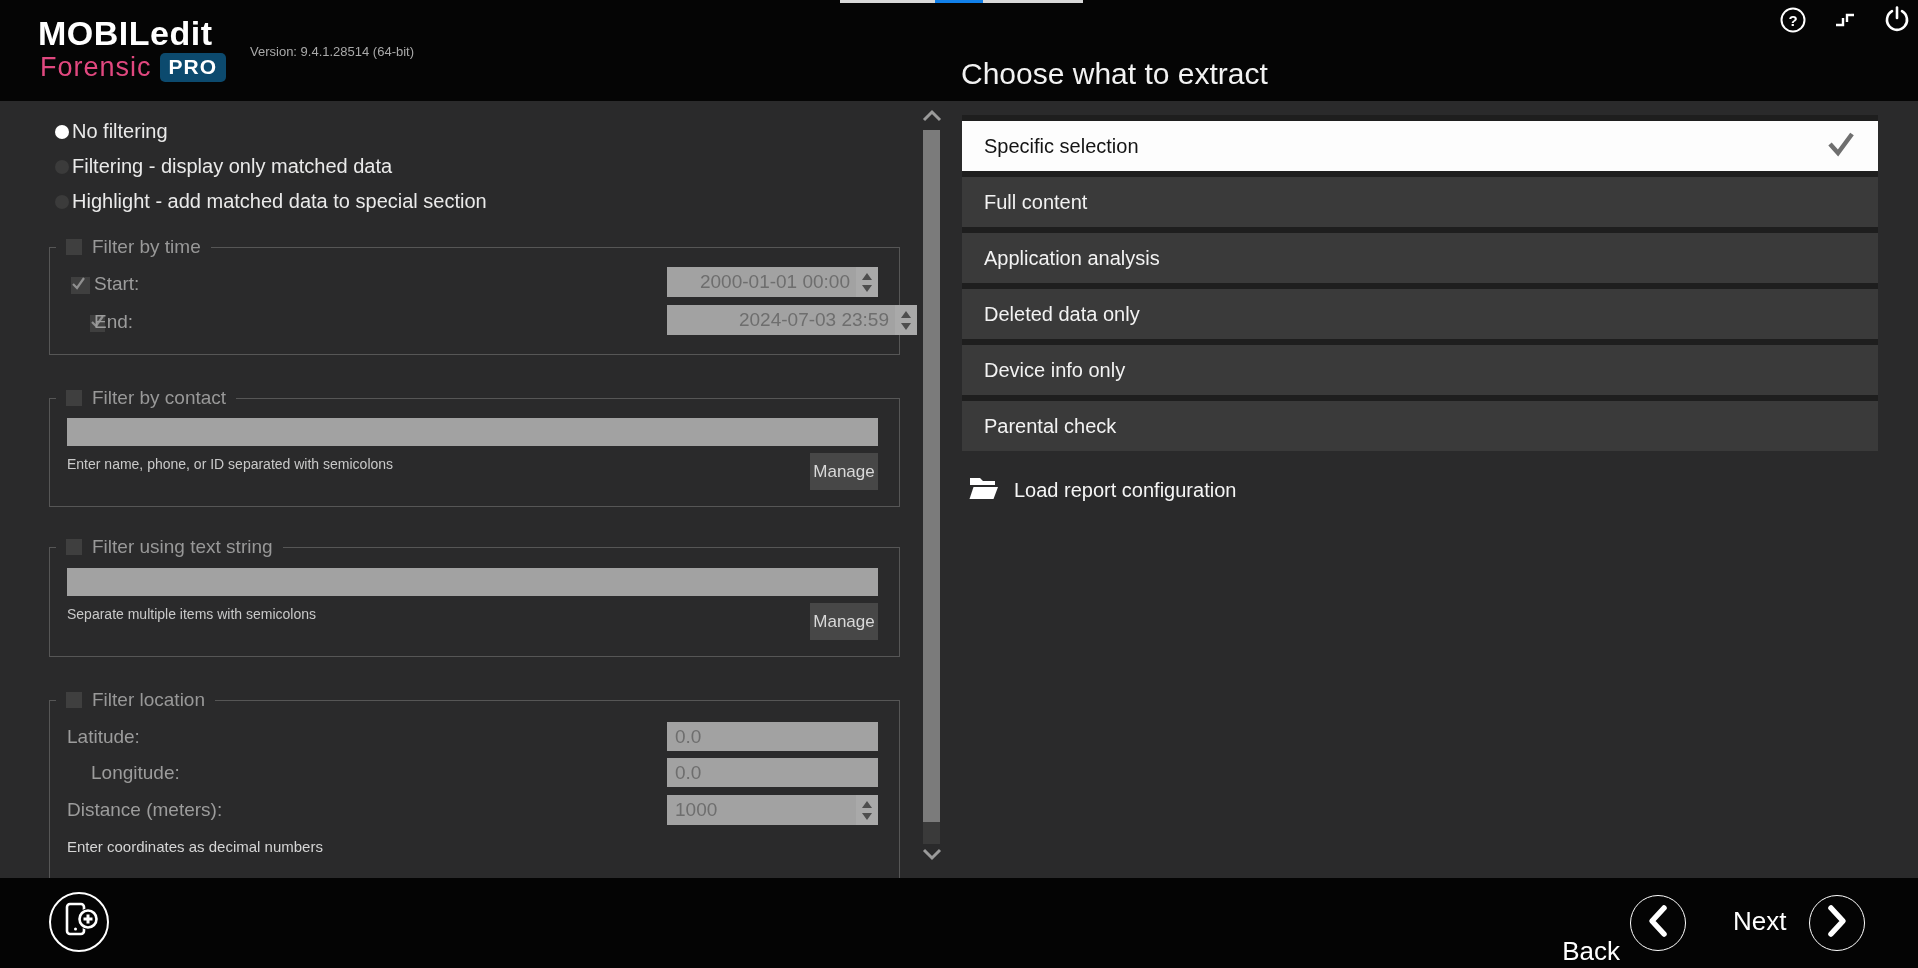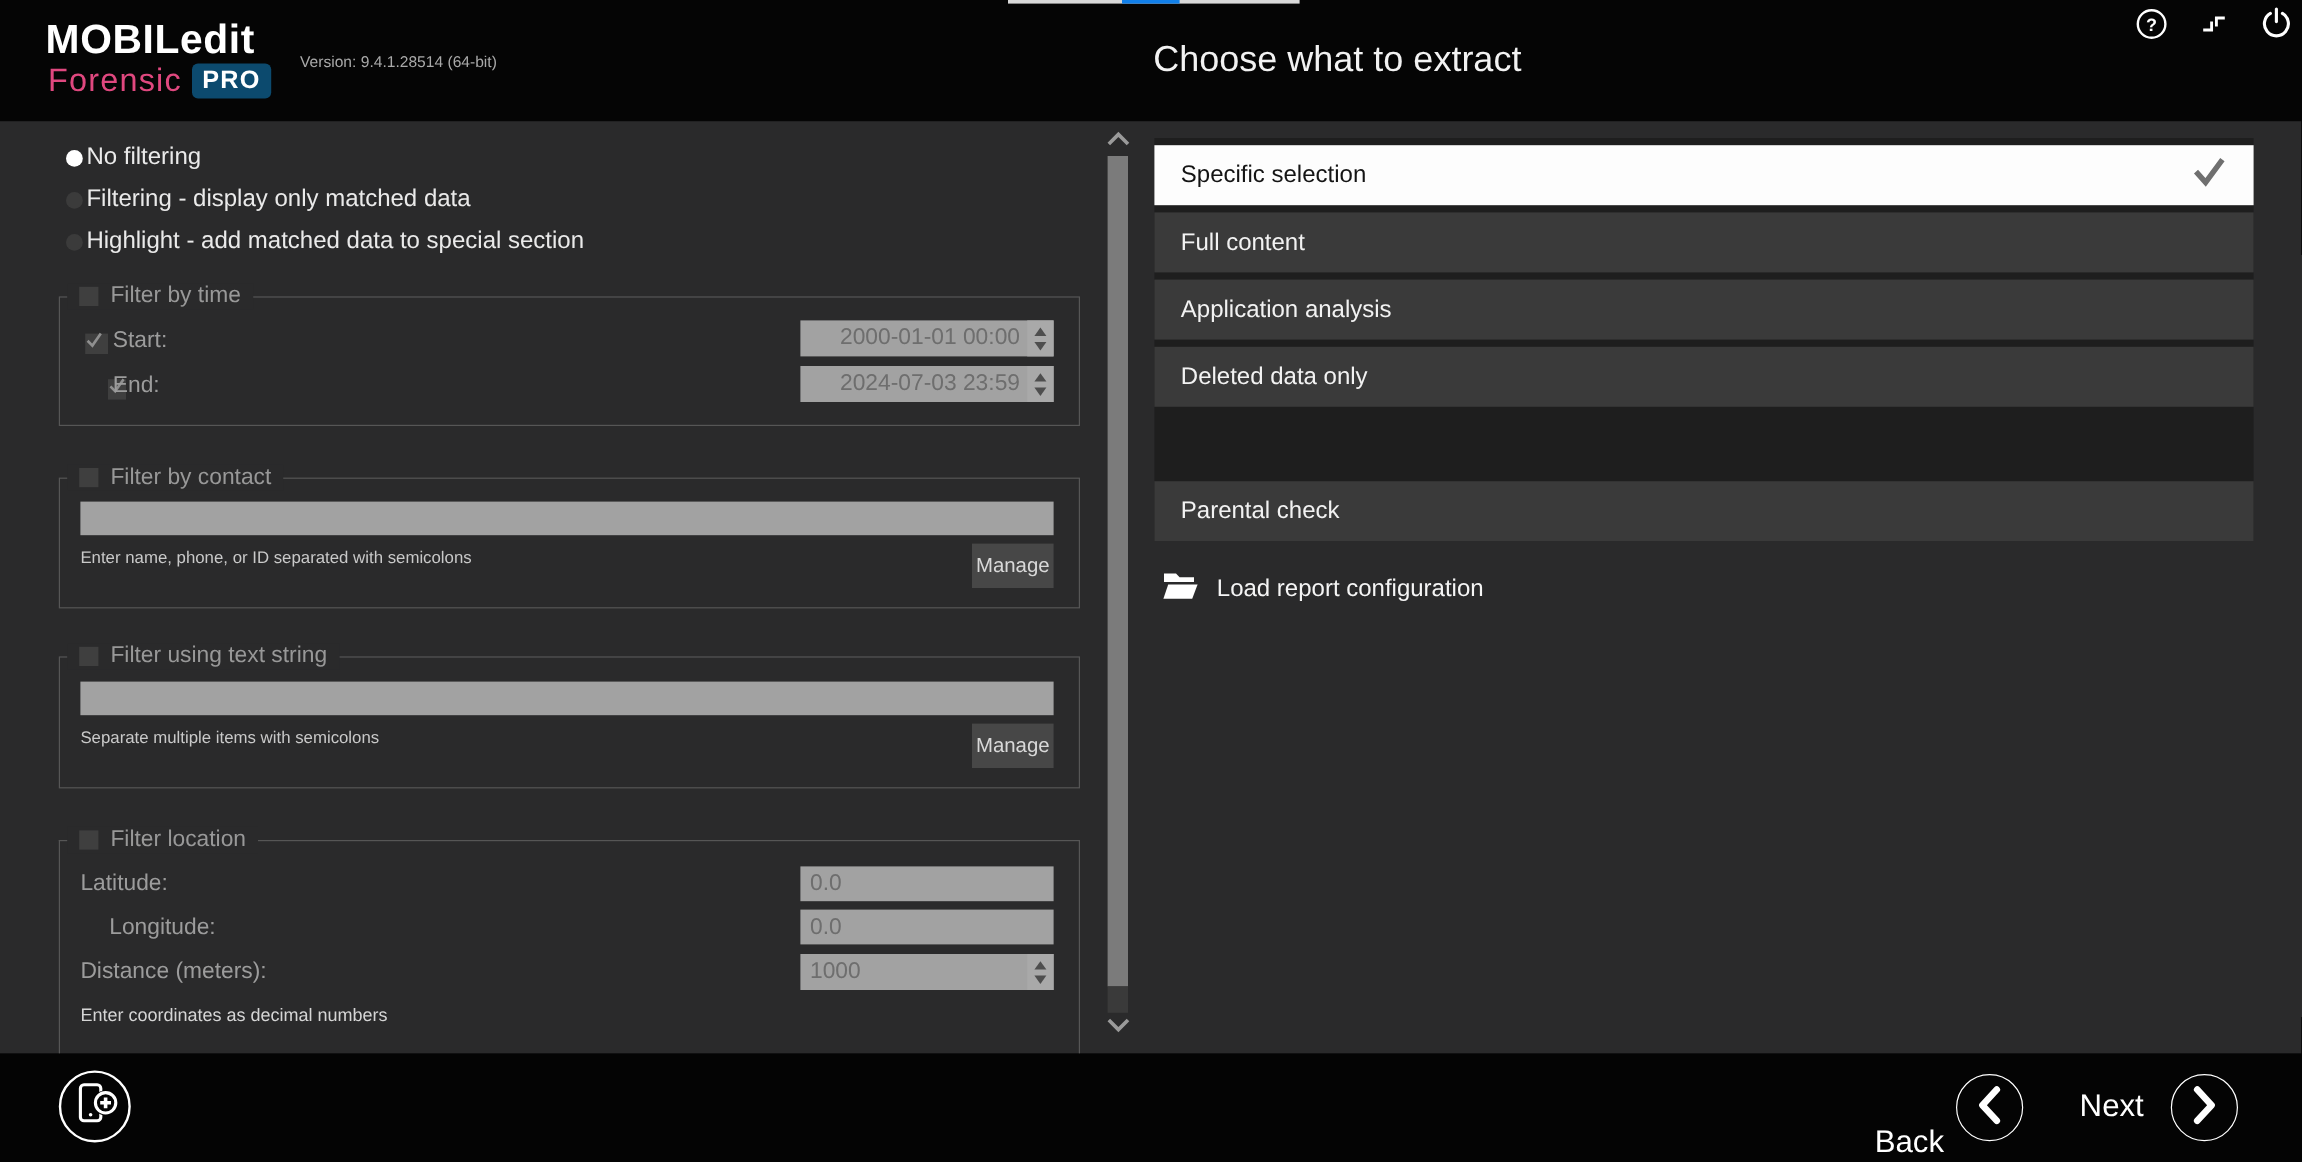--- a/index.html
+++ b/index.html
@@ -7,21 +7,21 @@
   body { font-family:"Liberation Sans", sans-serif; }
   #canvas { position:relative; width:1918px; height:968px; background:#050505; overflow:hidden; }
   .abs { position:absolute; }
 
   
   .content-bg { left:0; top:101px; width:1918px; height:777px; background:#2a2a2b; }
   .logo1 { color:#fff; font-size:34px; font-weight:bold; letter-spacing:.5px; }
   .logo2 { color:#e0487f; font-size:27px; letter-spacing:1px; }
   .pro-badge { display:inline-block; background:#0c4a6e; color:#fff; font-size:21px; font-weight:bold; padding:2px 9px 3px; border-radius:5px; margin-left:8px; letter-spacing:1px; }
   .version { color:#a9a9a9; font-size:13px; }
-  .page-title { color:#f2f2f2; font-size:30px; font-weight:300; }
+  .page-title { color:#f2f2f2; font-size:30px; font-weight:300;margin-top:24px; }
 
   
   .radio-dot { width:14px; height:14px; border-radius:50%; background:#3b3b3b; }
   .radio-dot.on { background:#fff; }
   .radio-label { color:#eaeaea; font-size:20px; }
   .groupbox { border:1px solid #565656; }
   .groupbox.noborder-bottom { border-bottom:none; }
   .legend { background:#2a2a2b; display:flex; align-items:center; gap:10px; padding:0 10px; height:22px; }
   .legend-label { color:#989898; font-size:19px; white-space:nowrap; }
   .checkbox { width:16px; height:16px; background:#3f3f3f; position:relative; flex:none; }
@@ -122,21 +122,21 @@
         <div class="tri-up"></div>
         <div class="tri-down"></div>
       </div>
   </div>
   <span class="abs checkbox" style="left:71px;top:314px;width:15px;height:15px;">
     <svg width="15" height="15" viewBox="0 0 15 15" fill="none" stroke="#8f8f8f" stroke-width="2.2">
         <polyline points="2,8 6,12 13,2"></polyline>
       </svg>
   </span>
   <div class="abs sub-label" style="left:94px;top:311px;">End:</div>
-  <div class="abs spin-wrap" style="left:667px;top:305px;width:211px;height:30px;justify-content:space-between;">
+  <div class="abs spin-wrap" style="left:667px;top:305px;width:250px;height:30px;justify-content:space-between;">
     <input class="txt-input" value="2024-07-03 23:59" style="">
     <div class="spinner">
         <div class="tri-up"></div>
         <div class="tri-down"></div>
       </div>
   </div>
 
   
   <div class="abs groupbox" style="left:49px;top:398px;width:851px;height:109px;"></div>
   <div class="abs legend" style="left:56px;top:387px;">
@@ -203,20 +203,23 @@
     </div>
     <div class="opt-item" style="top:62px;">
       <span>Full content</span>
     </div>
     <div class="opt-item" style="top:118px;">
       <span>Application analysis</span>
     </div>
     <div class="opt-item" style="top:174px;">
       <span>Deleted data only</span>
     </div>
+    <div class="opt-item" style="top:230px;">
+      <span>Device info only</span>
+    </div>
     <div class="opt-item" style="top:286px;">
       <span>Parental check</span>
     </div>
   </div>
 
   
   <div class="abs load-row" style="left:968px;top:474px;">
     <span>
       <svg width="32" height="28" viewBox="0 0 32 28" fill="#fff">
         <path d="M2 4 h10 l3 3 h12 v4 H2 Z"></path>

